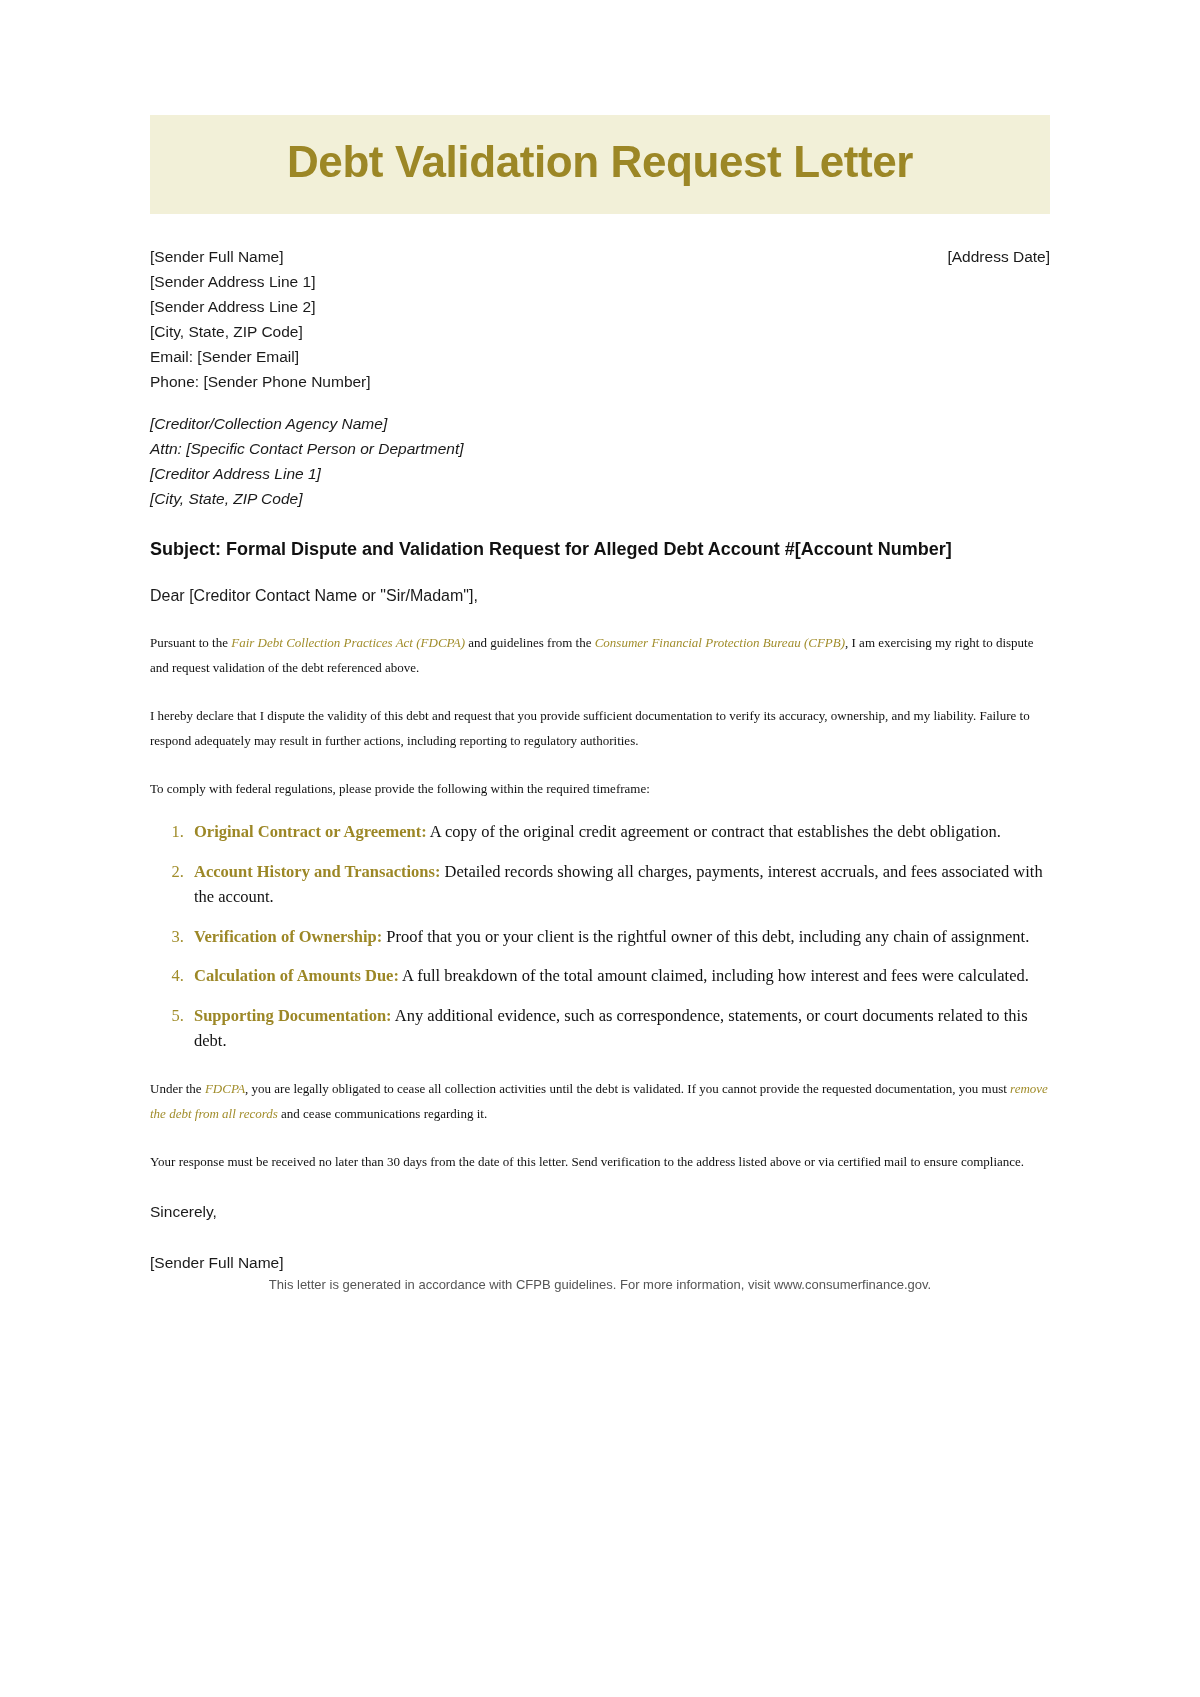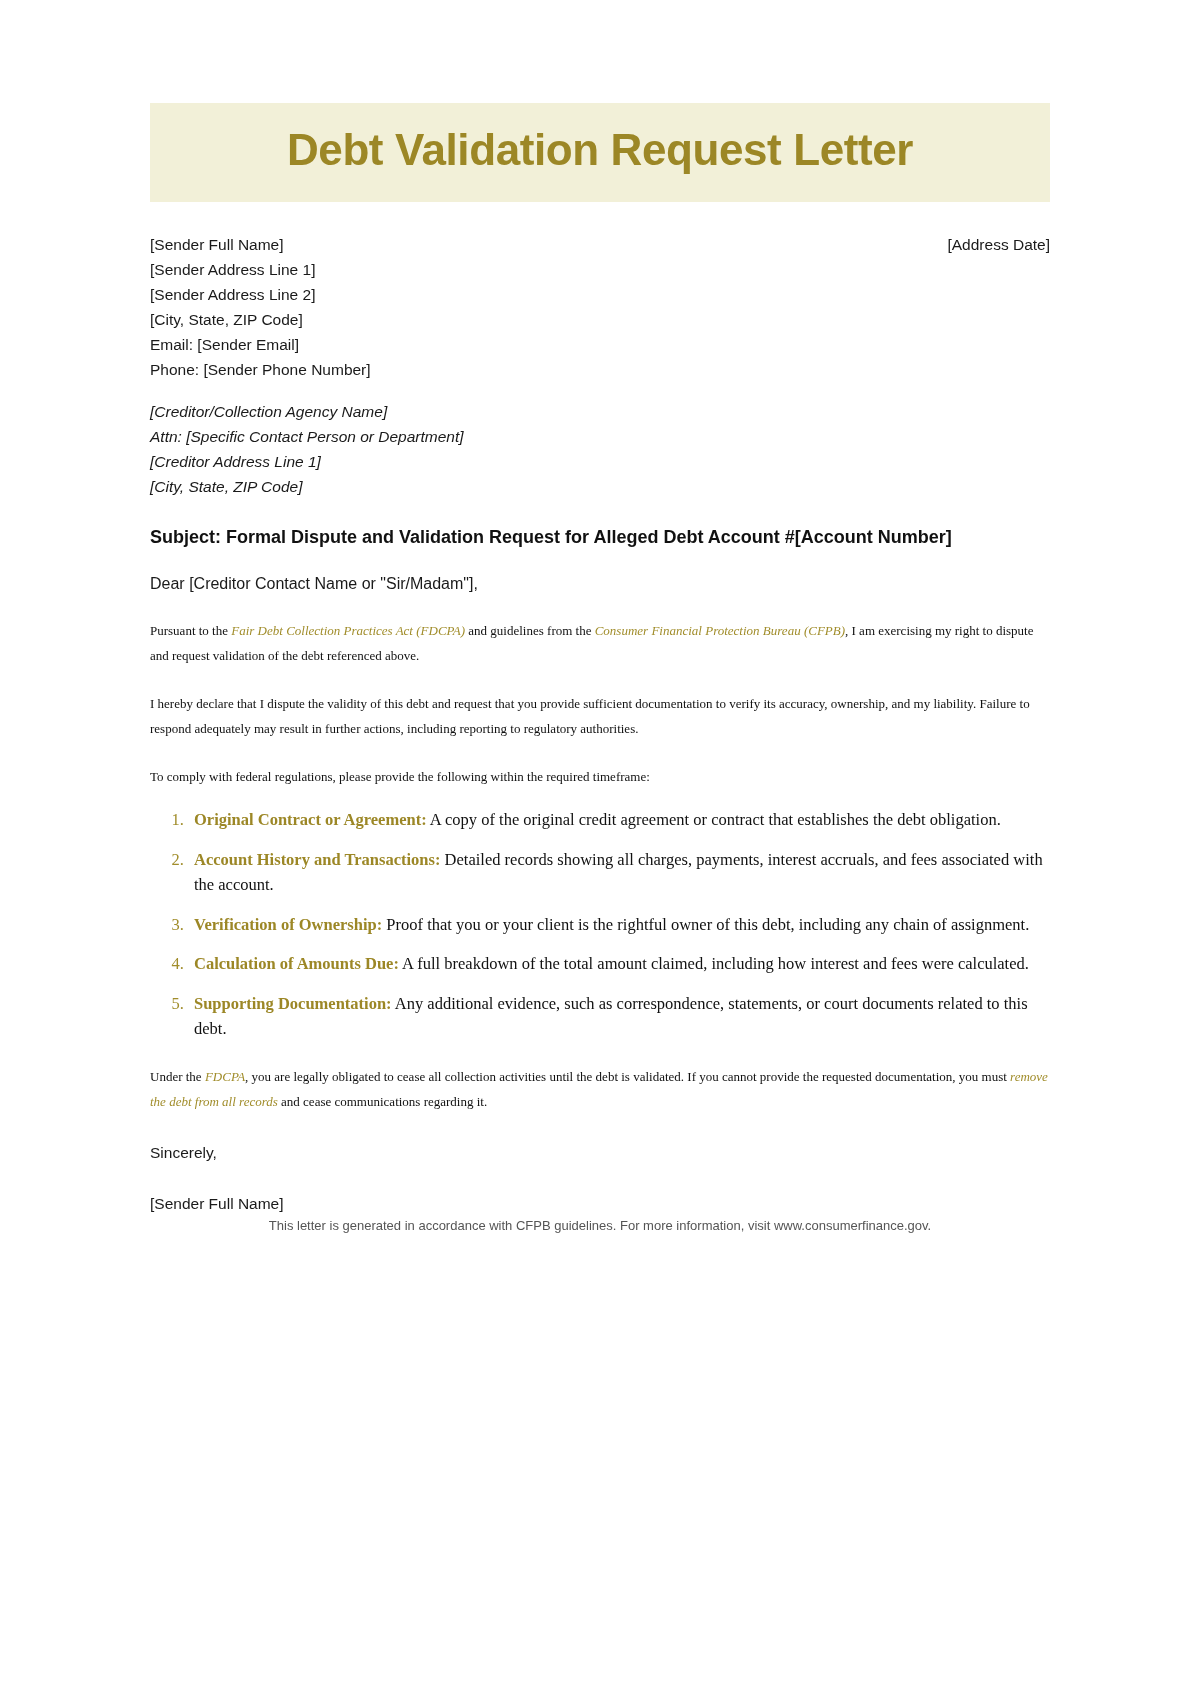--- a/index.html
+++ b/index.html
@@ -11,21 +11,21 @@
     width: 1200px;
     min-height: 1697px;
     font-family: "Liberation Serif", serif;
     color: #111111;
     -webkit-font-smoothing: antialiased;
   }
   .page {
     width: 1200px;
     min-height: 1697px;
     box-sizing: border-box;
-    padding: 0;
+    padding: 12px;
     position: relative;
     background: #ffffff;
     border-radius: 15px;
   }
   .content {
     width: 900px;
     margin: 0 auto;
     padding-top: 103px;
   }
 
@@ -192,20 +192,21 @@
     <ol class="req-list">
       <li><span class="li-label">Original Contract or Agreement:</span><span> A copy of the original credit agreement or contract that establishes the debt obligation.</span></li>
       <li><span class="li-label">Account History and Transactions:</span><span> Detailed records showing all charges, payments, interest accruals, and fees associated with the account.</span></li>
       <li><span class="li-label">Verification of Ownership:</span><span> Proof that you or your client is the rightful owner of this debt, including any chain of assignment.</span></li>
       <li><span class="li-label">Calculation of Amounts Due:</span><span> A full breakdown of the total amount claimed, including how interest and fees were calculated.</span></li>
       <li><span class="li-label">Supporting Documentation:</span><span> Any additional evidence, such as correspondence, statements, or court documents related to this debt.</span></li>
     </ol>
 
     <p class="body-para"><span>Under the </span><span class="lnk">FDCPA</span><span>, you are legally obligated to cease all collection activities until the debt is validated. If you cannot provide the requested documentation, you must </span><span class="lnk">remove the debt from all records</span><span> and cease communications regarding it.</span></p>
 
+    <p class="body-para">Your response must be received no later than 30 days from the date of this letter. Send verification to the address listed above or via certified mail to ensure compliance.</p>
 
     <div class="closing">Sincerely,</div>
 
     <div class="signature">[Sender Full Name]</div>
 
     <div class="footer-note">This letter is generated in accordance with CFPB guidelines. For more information, visit www.consumerfinance.gov.</div>
 
   </div>
 </div>
 

